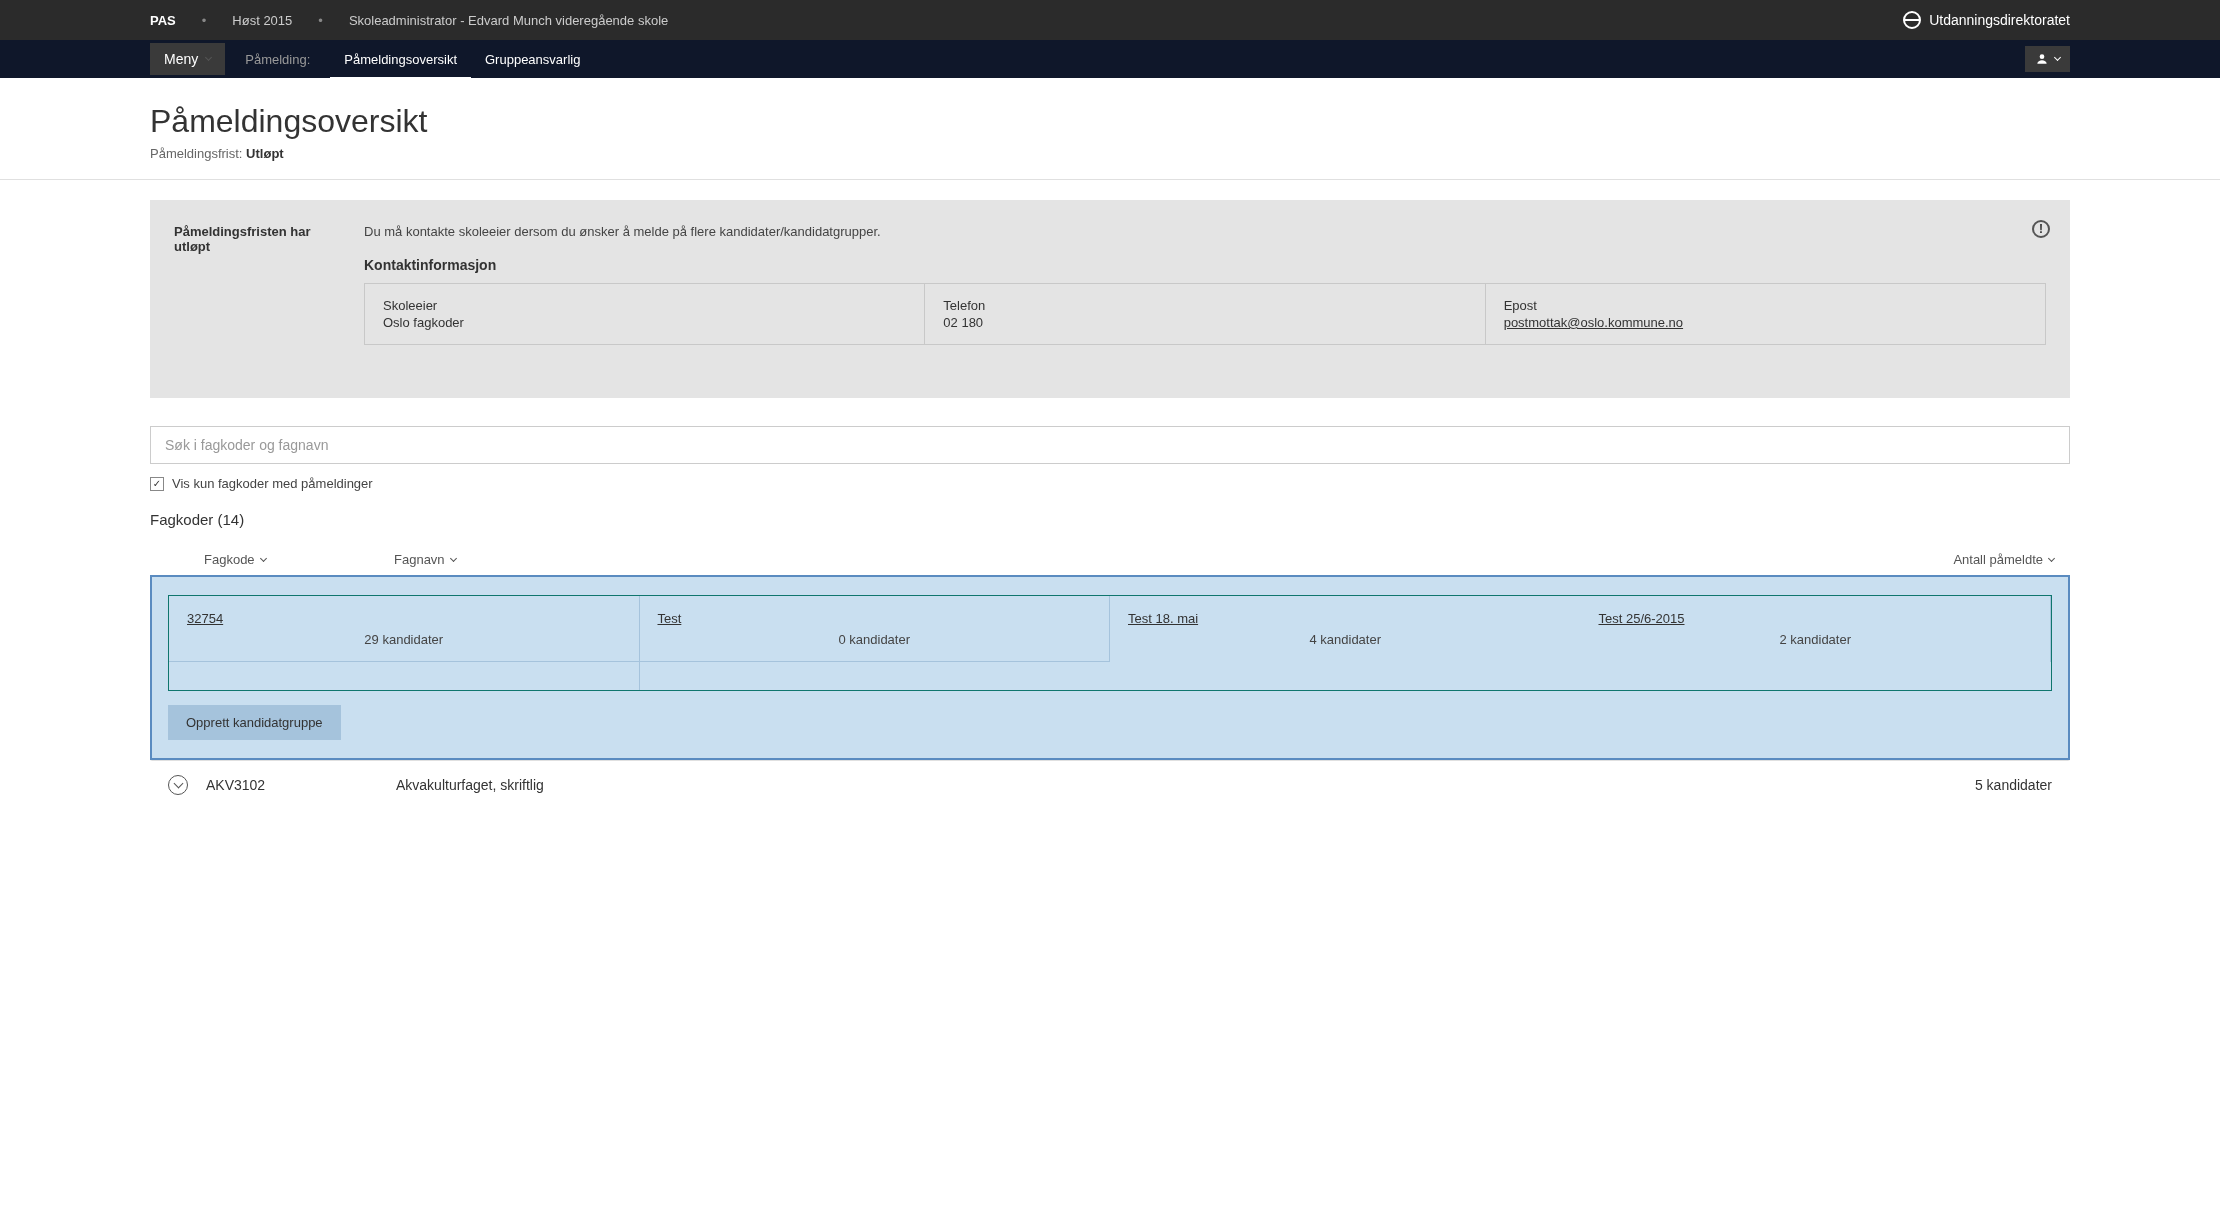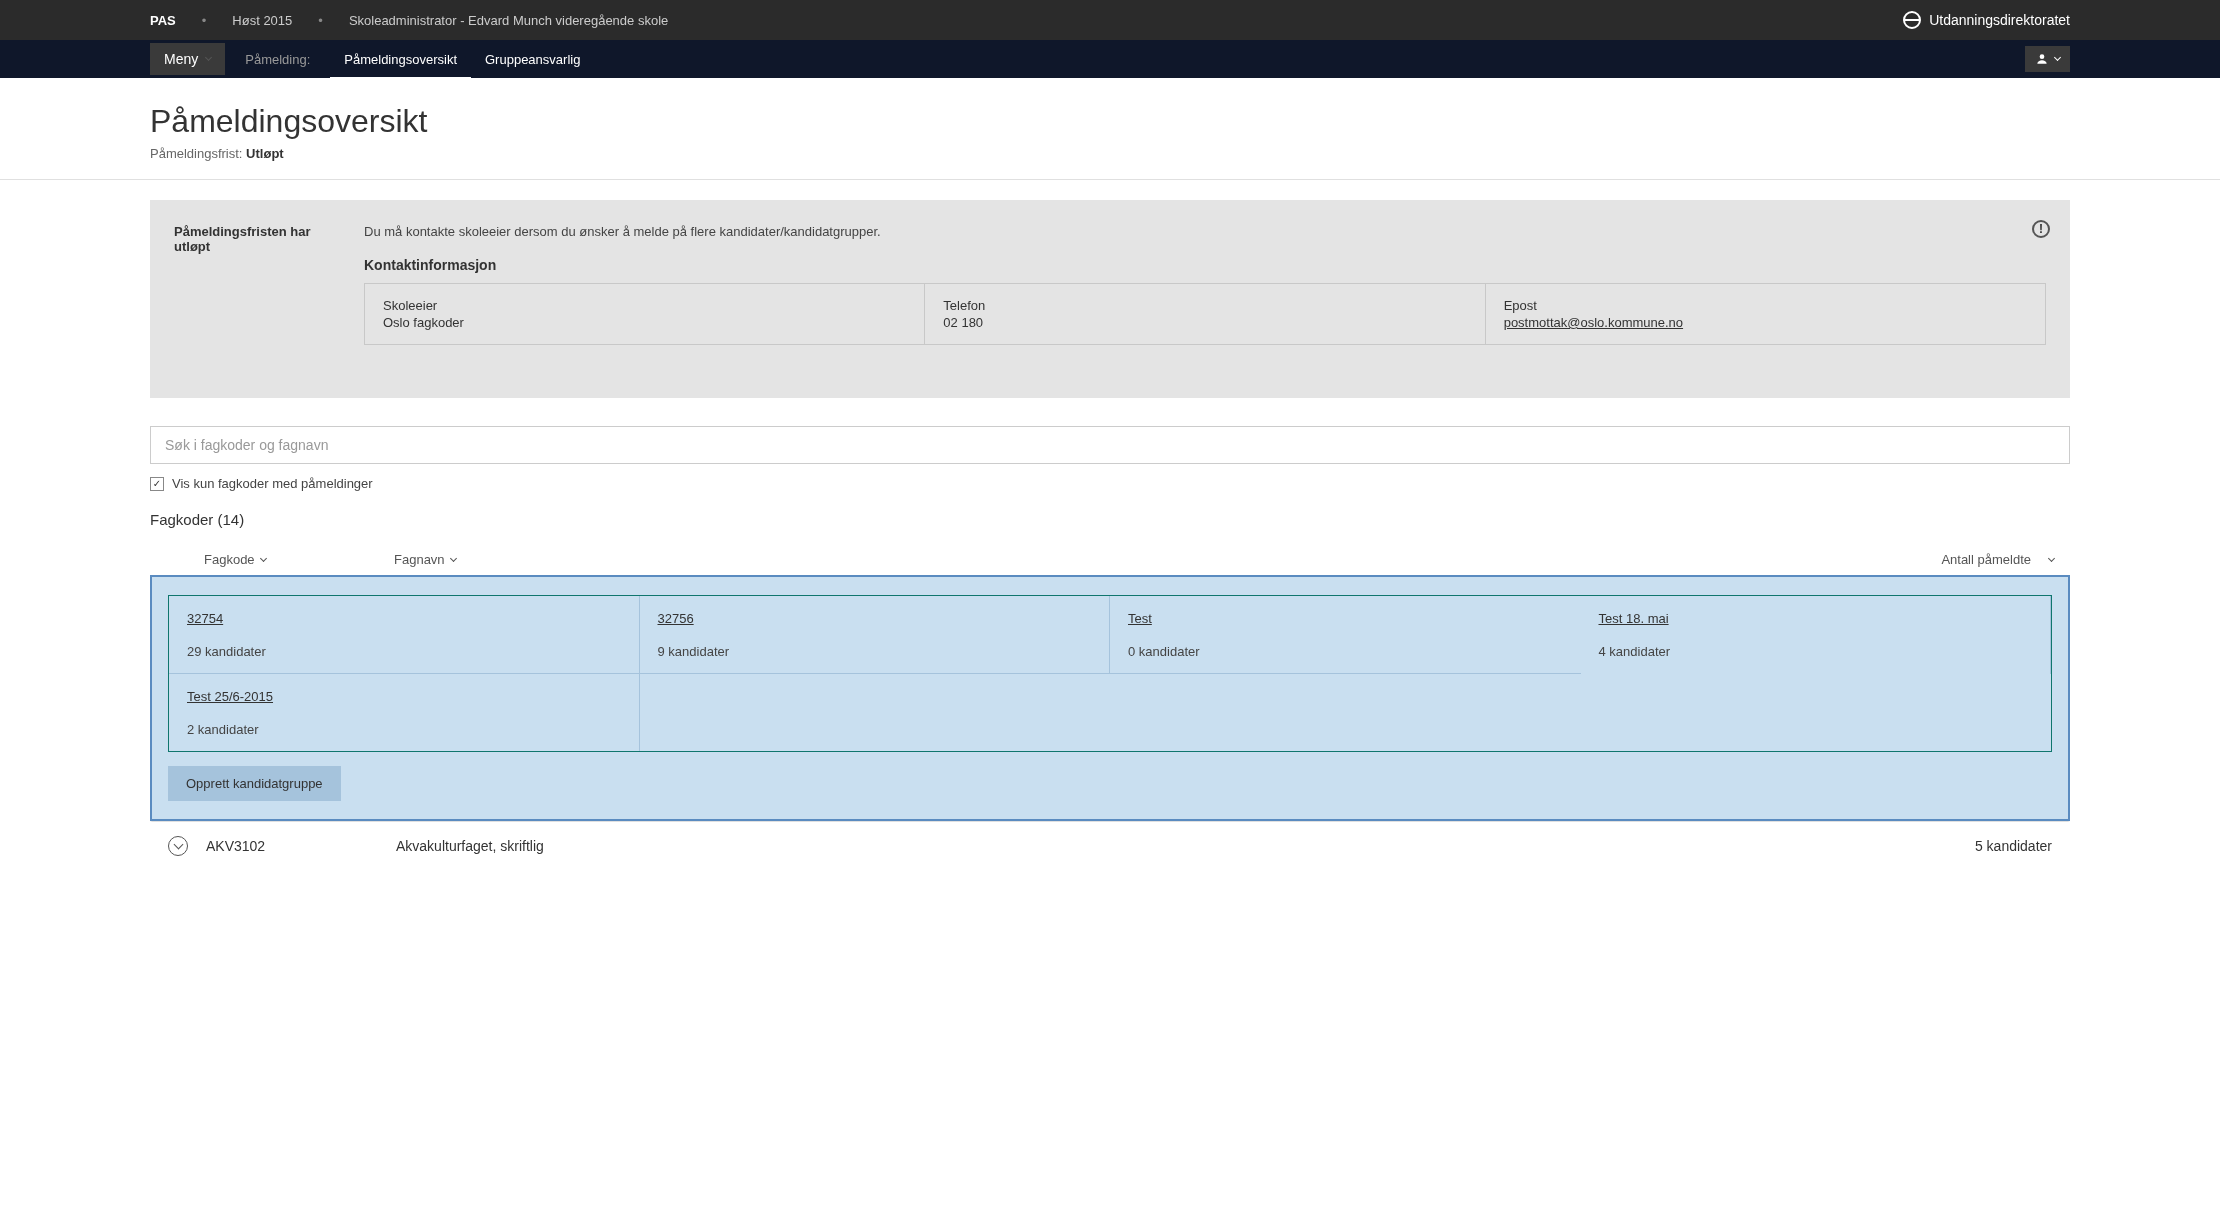--- a/index.html
+++ b/index.html
@@ -48,21 +48,21 @@
     
     .checkbox-row { display: flex; align-items: center; gap: 8px; margin-top: 12px; margin-bottom: 20px; font-size: 13px; color: #444; }
     .checkbox-box { width: 14px; height: 14px; border: 1px solid #888; display: flex; align-items: center; justify-content: center; color: #333; font-size: 10px; }
     
     .section-title { font-size: 15px; color: #333; margin-bottom: 16px; }
     
     .table-header { display: flex; padding: 8px 16px; font-size: 13px; color: #555; }
     .col-toggle { width: 38px; }
     .col-code { width: 190px; display: flex; align-items: center; gap: 6px; cursor: pointer; }
     .col-name { flex: 1; display: flex; align-items: center; gap: 6px; cursor: pointer; }
-    .col-count { width: 160px; text-align: right; display: flex; align-items: center; gap: 18px; justify-content: flex-end; cursor: pointer; }
+    .col-count { width: 160px; text-align: right; display: flex; align-items: center; gap: 6px; justify-content: flex-end; cursor: pointer; }
     
     .fagkode-row { border: 2px solid transparent; }
     .fagkode-row.expanded { border: 2px solid #5a8bc0; }
     .fagkode-row.collapsed { border-top: 1px solid #e0e0e0; }
     
     .fagkode-header { display: flex; align-items: center; padding: 14px 16px; cursor: pointer; }
     .fagkode-row.expanded .fagkode-header { background: #9bc0de; }
     
     .toggle-circle { width: 20px; height: 20px; border: 1.5px solid #555; border-radius: 50%; display: flex; align-items: center; justify-content: center; background: #fff; }
     .toggle-circle.dark { background: #fff; border-color: #333; }
@@ -72,21 +72,21 @@
     .chevron.up { transform: rotate(-135deg); margin-top: 3px; }
     .chevron.small { width: 5px; height: 5px; }
     
     .fagkode-body { background: #c9dff0; padding: 18px 16px; }
     
     .groups-grid { display: grid; grid-template-columns: 1fr 1fr 1fr 1fr; border: 1px solid #0f766e; margin-bottom: 14px; }
     .group-cell { padding: 14px 18px; border-right: 1px solid #a5c3dc; border-bottom: 1px solid #a5c3dc; }
     .group-cell:nth-child(3n) { border-right: none; }
     .group-cell.row-last { border-bottom: none; }
     .group-link { color: #333; text-decoration: underline; font-size: 13px; }
-    .group-count { font-size: 13px; color: #444; margin-top: 18px; }
+    .group-count { font-size: 13px; color: #444; margin-top: 6px; text-align: center; }
     
     .create-btn { background: #a5c3dc; color: #333; padding: 10px 18px; font-size: 13px; border: none; cursor: pointer; }
   </style>
 </head>
 <body>
 
 <div class="top-header">
   <div class="breadcrumb-area">
     <span class="app-name">PAS</span>
     <span class="breadcrumb-sep">•</span>
@@ -186,24 +186,20 @@
   </div>
 
   <div class="fagkode-row expanded">
     <div class="fagkode-body">
       <div class="groups-grid">
         <div class="group-cell">
           <a href="#" class="group-link">32754</a>
           <div class="group-count">29 kandidater</div>
         </div>
         <div class="group-cell">
-          <a href="#" class="group-link">32756</a>
-          <div class="group-count">9 kandidater</div>
-        </div>
-        <div class="group-cell">
           <a href="#" class="group-link">Test</a>
           <div class="group-count">0 kandidater</div>
         </div>
         <div class="group-cell row-last">
           <a href="#" class="group-link">Test 18. mai</a>
           <div class="group-count">4 kandidater</div>
         </div>
         <div class="group-cell row-last">
           <a href="#" class="group-link">Test 25/6-2015</a>
           <div class="group-count">2 kandidater</div>

